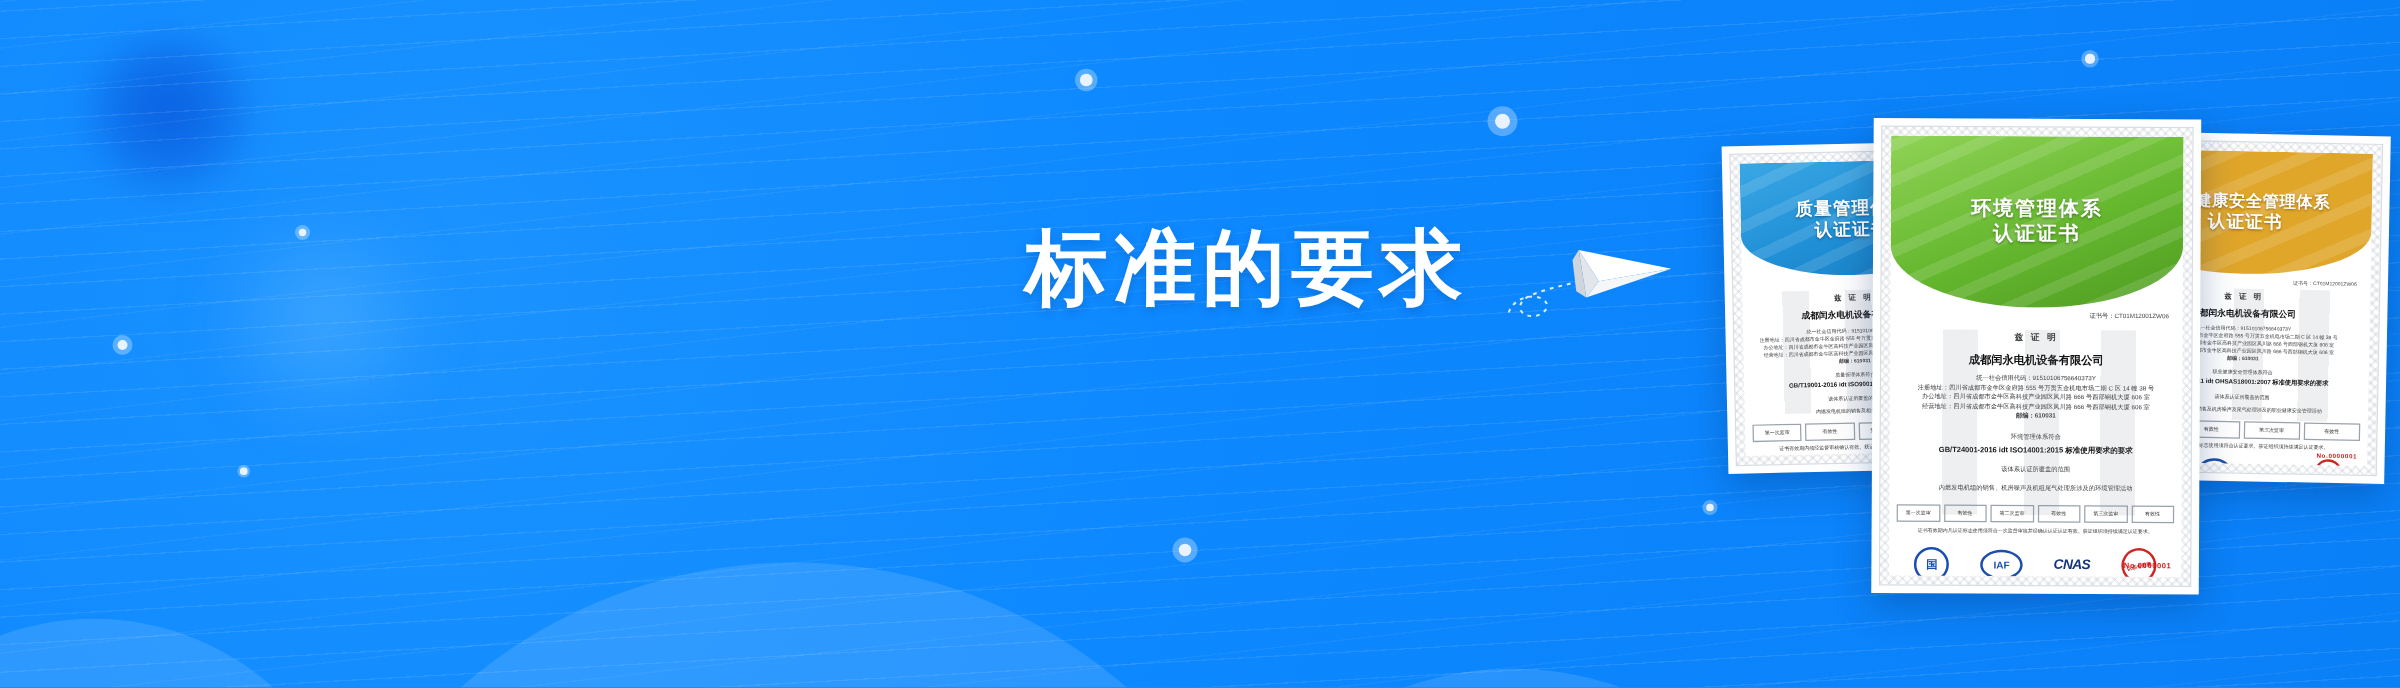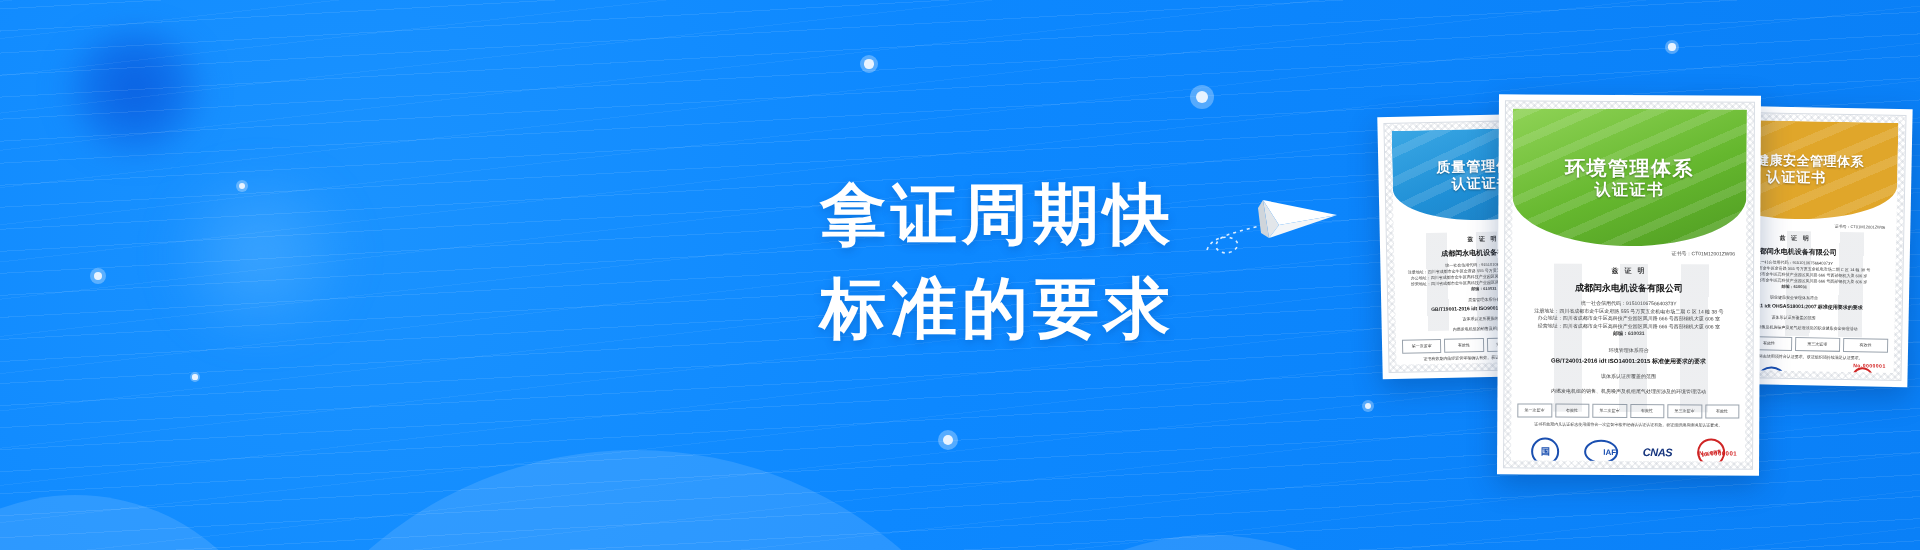--- a/index.html
+++ b/index.html
@@ -313,21 +313,21 @@
     width: 262px; height: 380px;
     transform: rotate(0.3deg);
     z-index: 3;
   }
 
   
   .cert-left  .cert-title-1 { font-size: 14px; letter-spacing: 1px; }
   .cert-left  .cert-title-2 { font-size: 14px; letter-spacing: 1px; }
   .cert-right .cert-title-1 { font-size: 13px; letter-spacing: 0.5px; }
   .cert-right .cert-title-2 { font-size: 14px; letter-spacing: 1px; }
-  .cert-center .cert-title-1 { font-size: 20px; letter-spacing: 1.5px; }
+  .cert-center .cert-title-1 { font-size: 16px; letter-spacing: 1.5px; }
   .cert-center .cert-title-2 { font-size: 16px; letter-spacing: 1.5px; }
 
   .t4 { font-size: 4px; line-height: 1.5; }
   .t5 { font-size: 5px; line-height: 1.5; }
   .t6 { font-size: 6px; line-height: 1.5; }
   .t7 { font-size: 7px; line-height: 1.5; }
 </style>
 </head>
 <body>
 
@@ -346,21 +346,20 @@
   <div class="dot" style="left:236px; top:180px; width:12px; height:12px;"></div>
   <div class="dot" style="left:90px;  top:268px; width:16px; height:16px;"></div>
   <div class="dot" style="left:190px; top:372px; width:10px; height:10px;"></div>
   <div class="dot" style="left:860px; top:55px;  width:18px; height:18px;"></div>
   <div class="dot" style="left:1190px;top:85px;  width:24px; height:24px;"></div>
   <div class="dot" style="left:938px; top:430px; width:20px; height:20px;"></div>
   <div class="dot" style="left:1362px;top:400px; width:12px; height:12px;"></div>
   <div class="dot" style="left:1665px;top:40px;  width:14px; height:14px;"></div>
 
   <div class="headline">
-    <span class="headline-line">拿证周期快</span>
     <span class="headline-line">标准的要求</span>
   </div>
 
   <div class="plane-wrap">
     <svg width="140" height="90" viewBox="0 0 140 90" xmlns="http://www.w3.org/2000/svg">
       <path d="M2 72 C 6 60, 22 56, 30 62 C 38 68, 26 78, 16 74 C 8 71, 10 62, 20 58 C 32 53, 48 50, 58 47" fill="none" stroke="#ffffff" stroke-width="1.6" stroke-dasharray="3 4" opacity="0.85"></path>
       <polygon points="58,22 132,37 74,47" fill="#ffffff"></polygon>
       <polygon points="58,22 74,47 64,60" fill="#e2e6ea"></polygon>
       <polygon points="64,60 74,47 132,37" fill="#f4f6f8"></polygon>
       <polygon points="58,22 64,60 56,55 53,30" fill="#cfd5db"></polygon>
@@ -474,21 +473,21 @@
             <div class="cert-box">第二次监审</div>
             <div class="cert-box">有效性</div>
             <div class="cert-box">第三次监审</div>
             <div class="cert-box">有效性</div>
           </div>
           <div class="cert-footer-text t4" style="margin-top:4px;padding:0 10px;">证书有效期内凡认证标志使用须符合一次监督审核并经确认认证认证有效。获证组织须持续满足认证要求。</div>
           <div class="cert-logos" style="margin-top:10px;">
             <div class="logo-cnas-cn" style="width:24px;height:24px;font-size:9px;">
                 <span>国</span>
               </div>
-            <div class="logo-iaf" style="width:30px;height:20px;font-size:8px;justify-content:flex-end;">
+            <div class="logo-iaf" style="width:30px;height:20px;font-size:8px;">
                 <span>IAF</span>
               </div>
             <div class="logo-cnas-text" style="font-size:11px;">CNAS</div>
             <div class="logo-stamp" style="width:24px;height:24px;font-size:4px;">
                 <span>认证专用章</span>
               </div>
           </div>
 
           <div class="cert-no t6">No.0000001</div>
           <div class="cert-watermark"></div>

